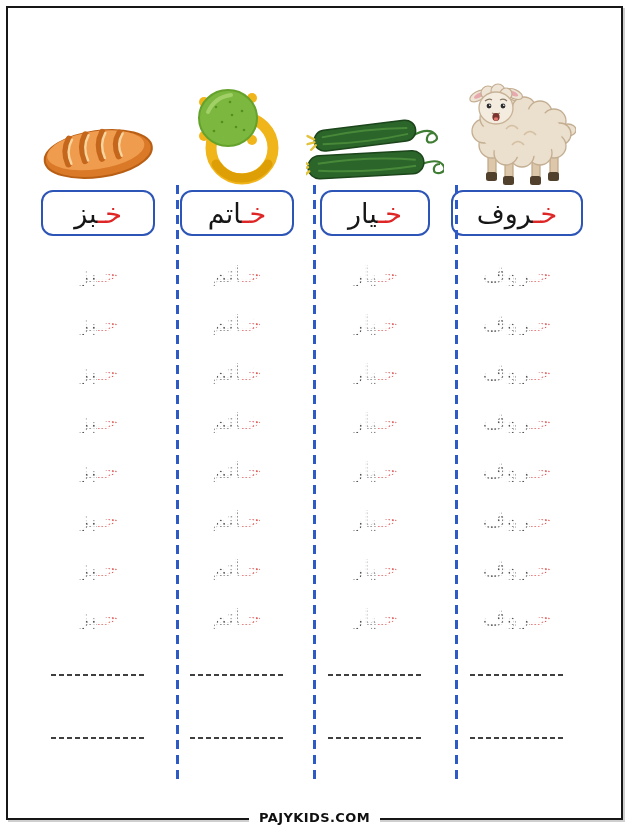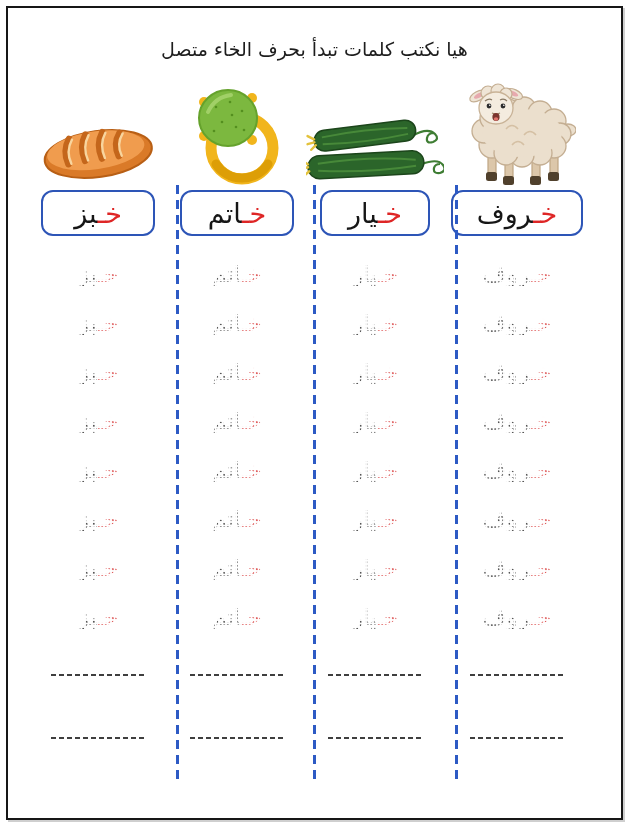--- a/index.html
+++ b/index.html
@@ -65,21 +65,20 @@
     background:#fff;padding:0 10px;font-size:13px;font-weight:bold;
     letter-spacing:.4px;color:#101010;line-height:16px;
   }
   svg{display:block;}
 </style>
 </head>
 <body>
 
 <div class="frame">
 
-  <div class="title">هيا نكتب كلمات تبدأ بحرف الخاء متصل</div>
 
   <div class="col col-0">
     <div class="img-slot">
       <svg width="115" height="72" viewBox="0 0 115 72" aria-hidden="true">
         <g transform="rotate(-8 57 38)">
           <ellipse cx="57" cy="40" rx="54" ry="23" fill="#da7a28" stroke="#b85f15" stroke-width="2"></ellipse>
           <ellipse cx="55" cy="36" rx="49" ry="19" fill="#f09c4e"></ellipse>
           <path d="M30 21 q-8 11 -4 25" stroke="#c4661b" stroke-width="6.5" fill="none" stroke-linecap="round"></path>
           <path d="M33 22 q-8 11 -4 24" stroke="#f8d59e" stroke-width="2.4" fill="none" stroke-linecap="round"></path>
           <path d="M47 19 q-8 11 -4 26" stroke="#c4661b" stroke-width="6.5" fill="none" stroke-linecap="round"></path>
@@ -360,14 +359,17 @@
         </div>
       </div>
     <div class="p-line p-line-1"></div>
     <div class="p-line p-line-2"></div>
   </div>
 
   <div class="divider div-0"></div>
   <div class="divider div-1"></div>
   <div class="divider div-2"></div>
 
+  <div class="footer">
+    <span>PAJYKIDS.COM</span>
+  </div>
 
 </div>
 
 </body></html>

